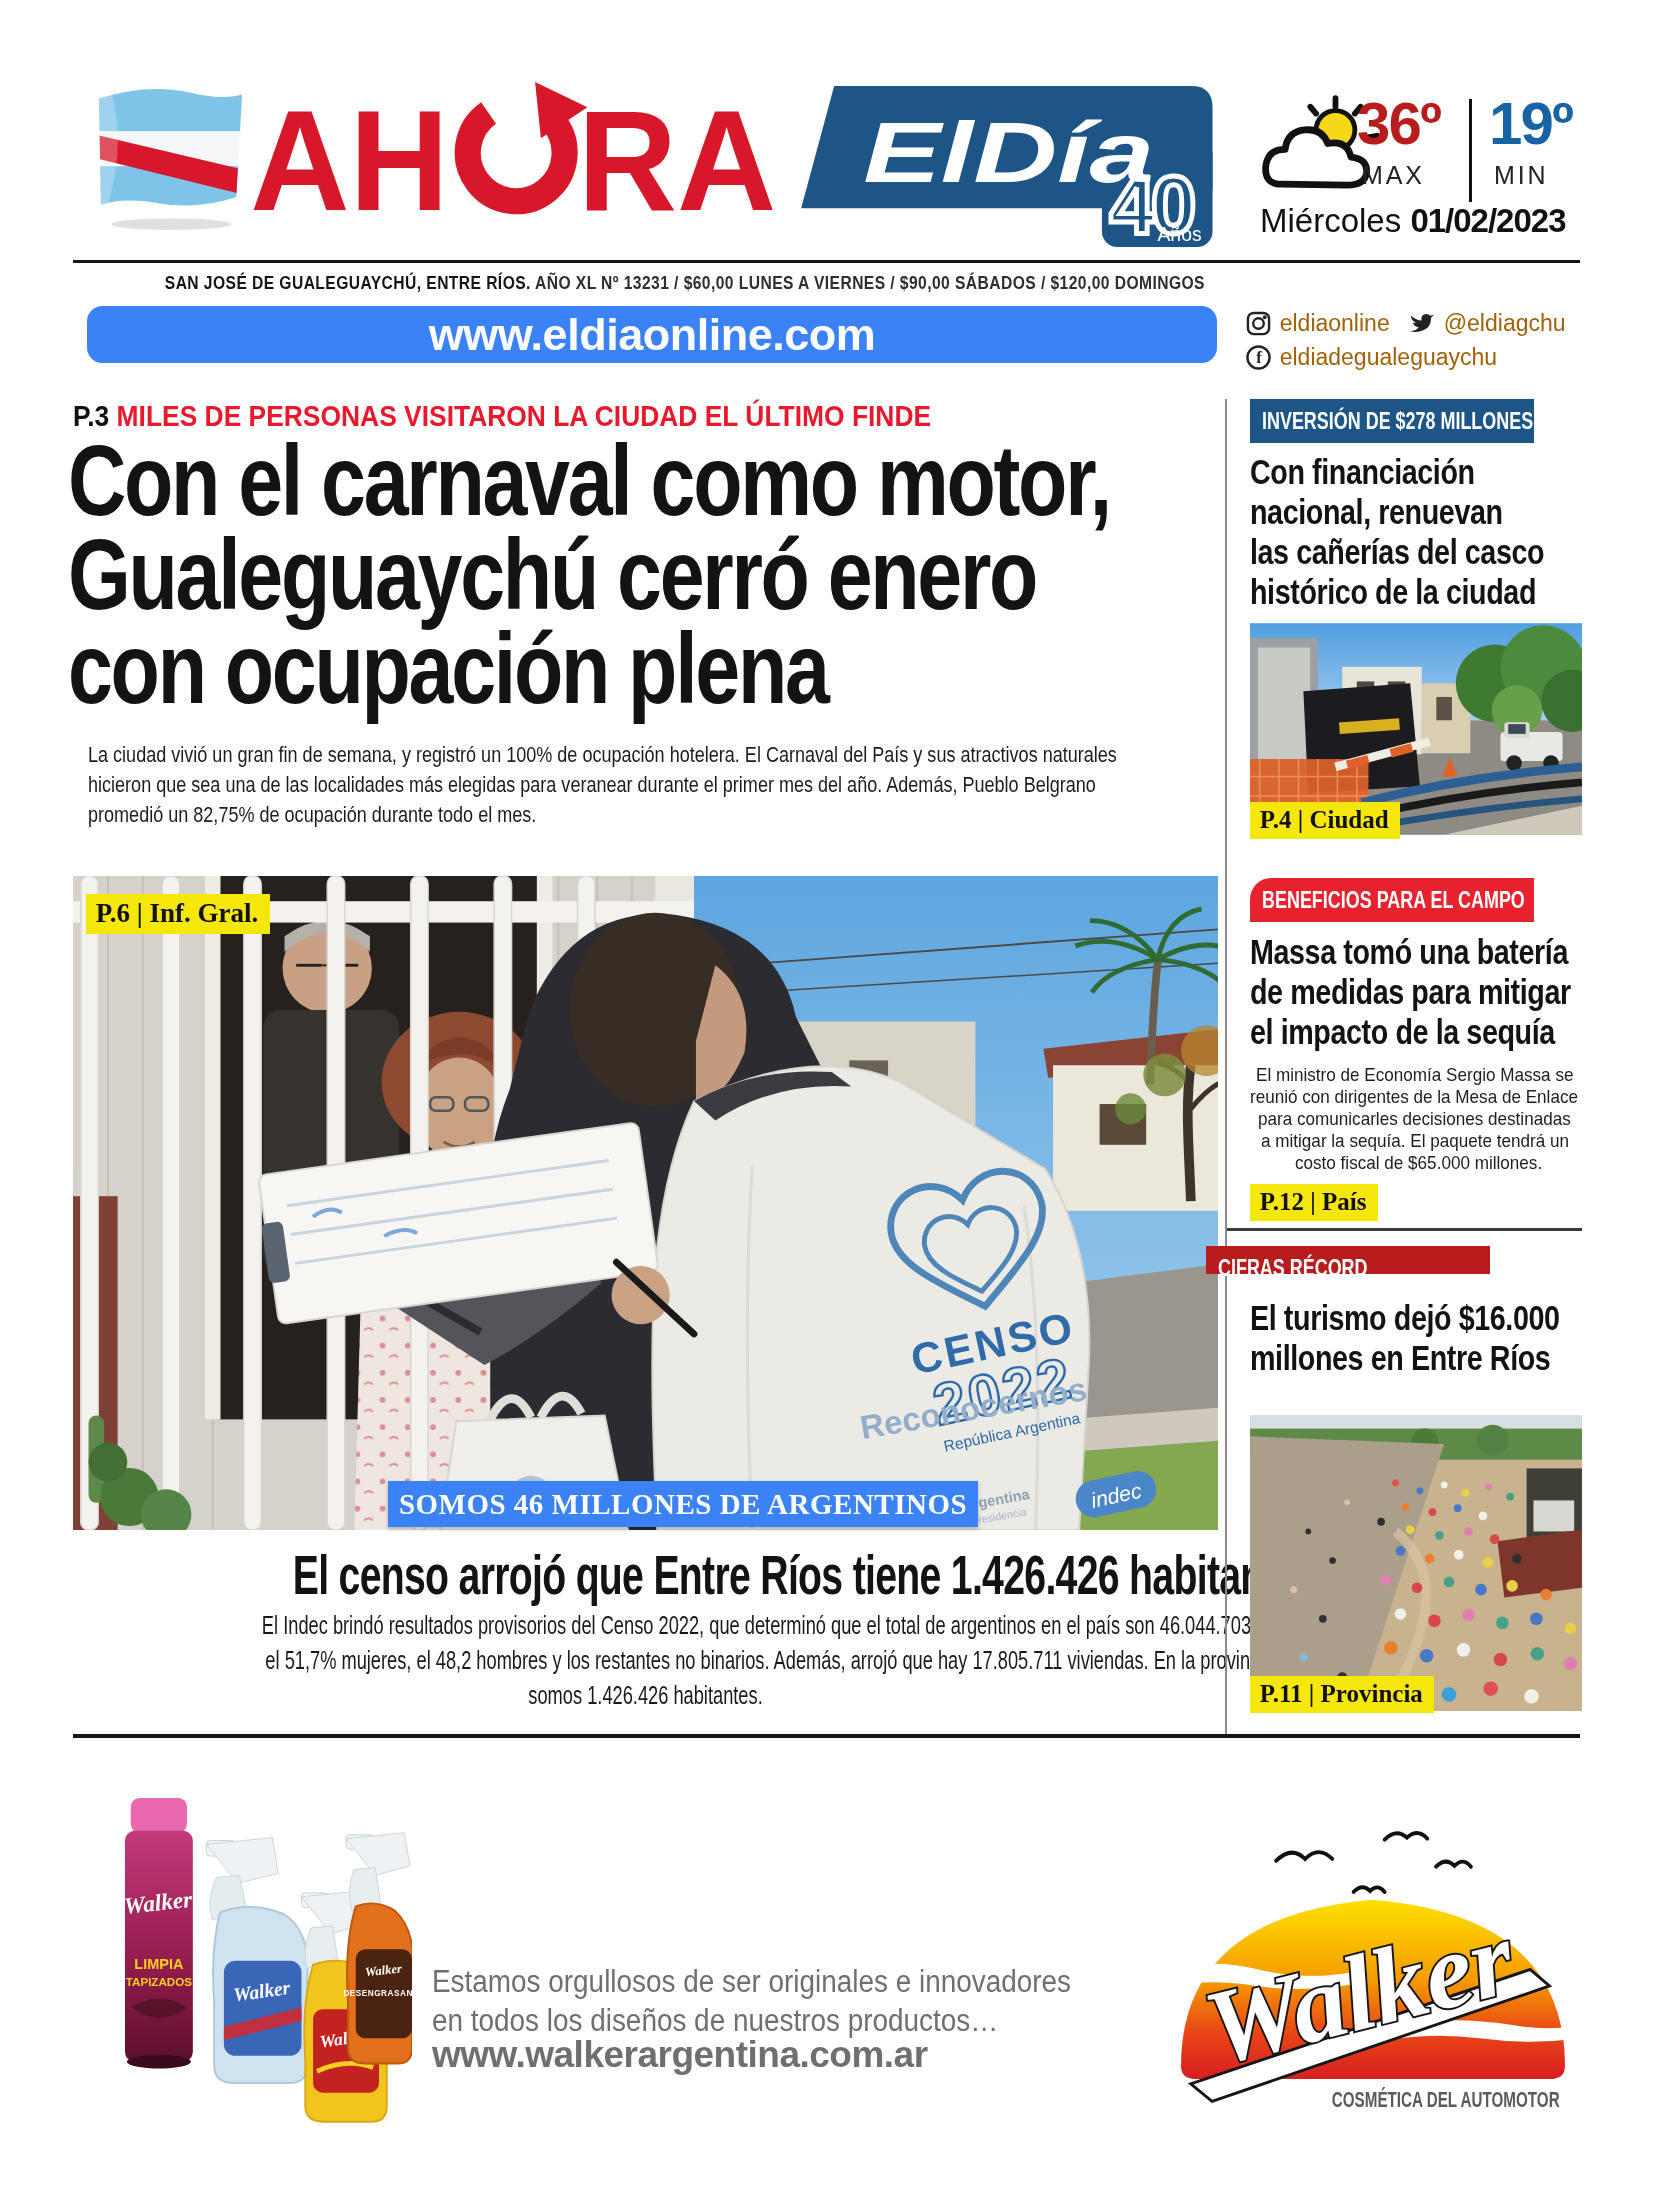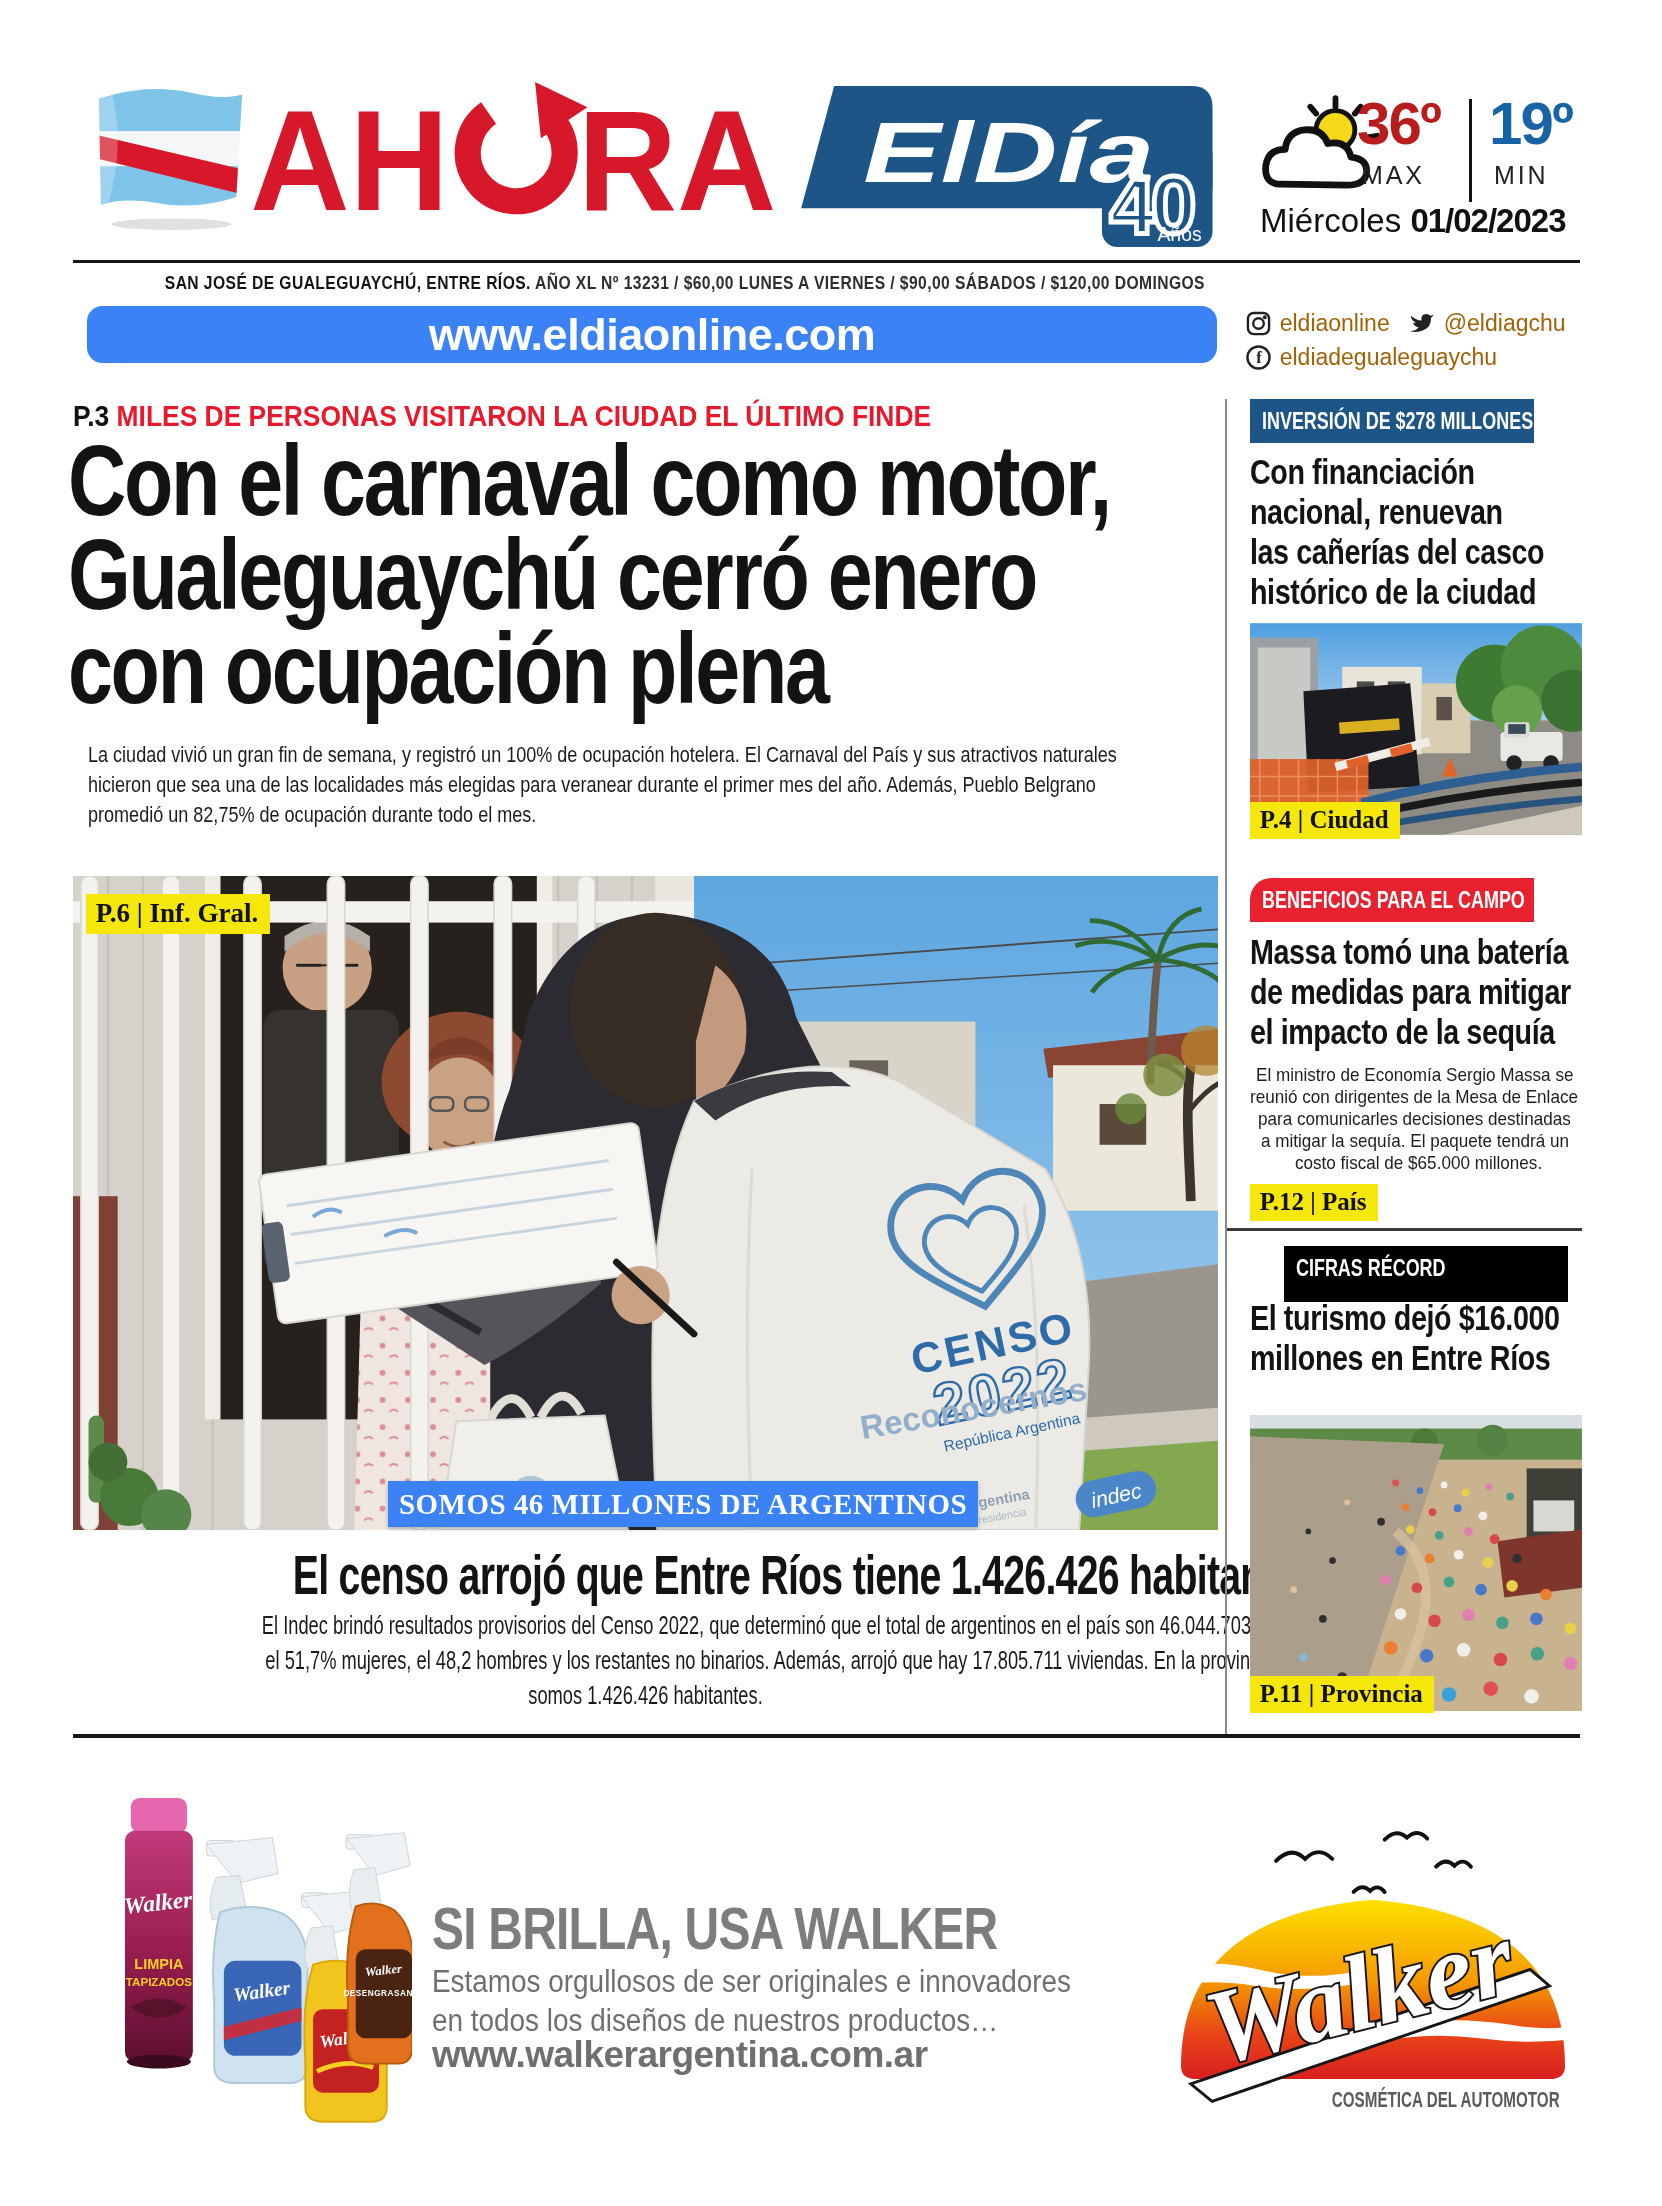--- a/index.html
+++ b/index.html
@@ -360,21 +360,21 @@
   <div class="abs" style="left:1250px;top:1064px;font-size:19px;color:#1e1e1e;line-height:22px;text-align:center;">
     <div><span class="cx" style="transform:scaleX(0.9);">El ministro de Economía Sergio Massa se</span></div>
     <div><span class="cx" style="transform:scaleX(0.9);">reunió con dirigentes de la Mesa de Enlace</span></div>
     <div><span class="cx" style="transform:scaleX(0.9);">para comunicarles decisiones destinadas</span></div>
     <div><span class="cx" style="transform:scaleX(0.9);">a mitigar la sequía. El paquete tendrá un</span></div>
     <div><span class="cx" style="transform:scaleX(0.9);">costo fiscal de $65.000 millones.</span></div>
   </div>
   <div class="abs tag" style="left:1250px;top:1184px;">P.12 | País</div>
   <div class="abs" style="left:1227px;top:1228px;width:355px;height:2.9px;background:#3a3a3a;"></div>
 
-  <div class="abs sb-head" style="left:1284px;top:1246px;width:272px;height:56px;background:#000000;">
+  <div class="abs sb-head" style="left:1206px;top:1246px;width:272px;height:28px;background:#b91c1c;">
     <span class="cx" style="transform:scaleX(0.78);">CIFRAS RÉCORD</span>
   </div>
   <div class="abs" style="left:1250px;top:1298px;">
     <div class="sb-hl"><span class="cx" style="transform:scaleX(0.82);">El turismo dejó $16.000</span></div>
     <div class="sb-hl"><span class="cx" style="transform:scaleX(0.82);">millones en Entre Ríos</span></div>
   </div>
   <svg class="abs" style="left:1250px;top:1415px;" width="332" height="296" viewBox="0 0 342 305">
     <rect width="342" height="305" fill="#c9b28e"></rect>
     <rect x="0" y="0" width="342" height="22" fill="#d8dfe2"></rect>
     <rect x="0" y="14" width="342" height="32" fill="#5d8a46"></rect>
@@ -480,23 +480,20 @@
       <rect x="262" y="52" width="28" height="15" rx="4" fill="#f2f4f6" stroke="#c8d0d6"></rect>
       <path d="M262 56 L322 50 L328 84 L292 94 Z" fill="#eef2f4" stroke="#ccd4da"></path>
       <path d="M270 88 Q262 110 268 130 L298 124 L292 86 Z" fill="#e8eef0" stroke="#ccd4da"></path>
       <path d="M272 126 Q260 165 264 225 L264 272 Q264 288 282 288 L316 288 Q330 288 330 272 L330 190 Q334 150 312 130 Q292 118 272 126 Z" fill="#e2701c" stroke="#b85a10" stroke-width="2"></path>
       <rect x="272" y="170" width="58" height="92" rx="10" fill="#4a2410"></rect>
       <text x="301" y="196" text-anchor="middle" font-size="13" font-style="italic" font-weight="bold" font-family="Liberation Serif,serif" fill="#fff" transform="rotate(-6 301 196)">Walker</text>
       <text x="301" y="218" text-anchor="middle" font-size="8.5" font-weight="bold" fill="#fff" letter-spacing="0.5">DESENGRASANTE</text>
     </g>
   </svg>
 
-  <div class="abs" style="left:432px;top:1894px;">
-    <span class="cx" style="transform:scaleX(0.8);font-size:60px;font-weight:bold;color:#7d7d7d;letter-spacing:-1px;">SI BRILLA, USA WALKER</span>
-  </div>
   <div class="abs" style="left:432px;top:1962px;width:747px;transform:scaleX(0.9);transform-origin:0 0;
        font-size:31px;color:#6f6f6f;line-height:39px;">Estamos orgullosos de ser originales e innovadores en todos los diseños de nuestros productos…</div>
   <div class="abs nw b" style="left:432px;top:2034px;font-size:37px;color:#6f6f6f;letter-spacing:-0.5px;">www.walkerargentina.com.ar</div>
 
   <svg class="abs" style="left:1150px;top:1824px;" width="446" height="291" viewBox="0 0 460 300">
     <defs>
       <linearGradient id="sunset" x1="0" y1="0" x2="0" y2="1">
         <stop offset="0" stop-color="#ffe000"></stop>
           <stop offset="0.45" stop-color="#f59a00"></stop>
         <stop offset="0.75" stop-color="#e84418"></stop>

